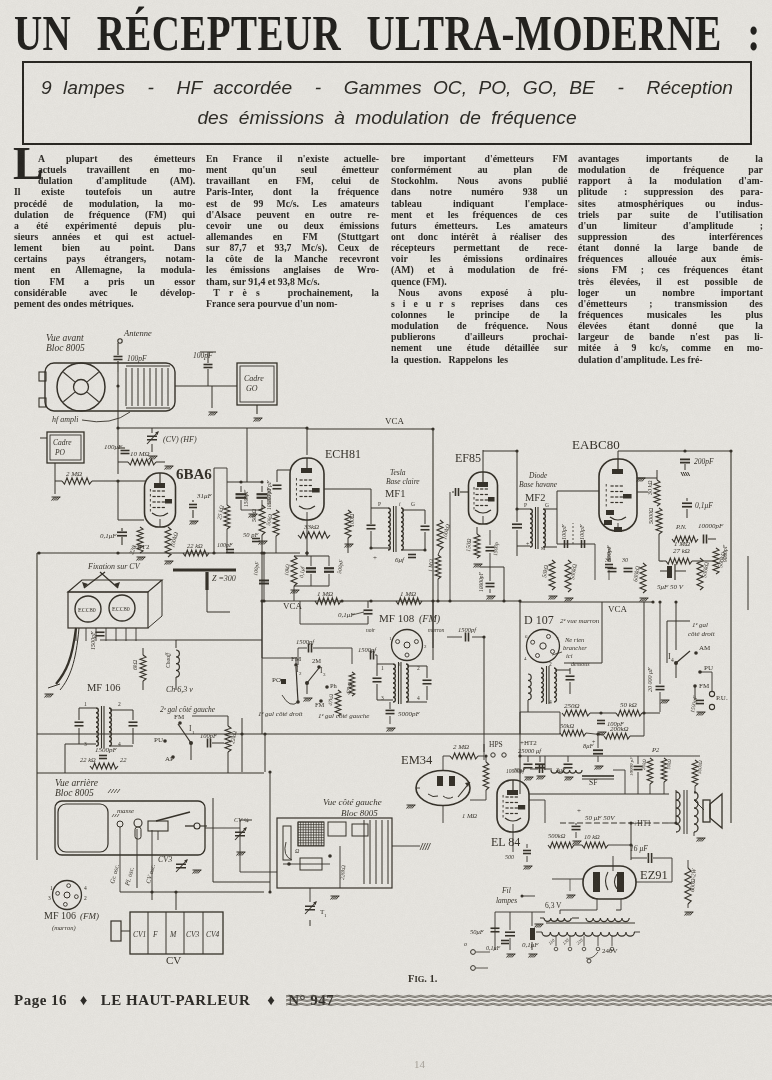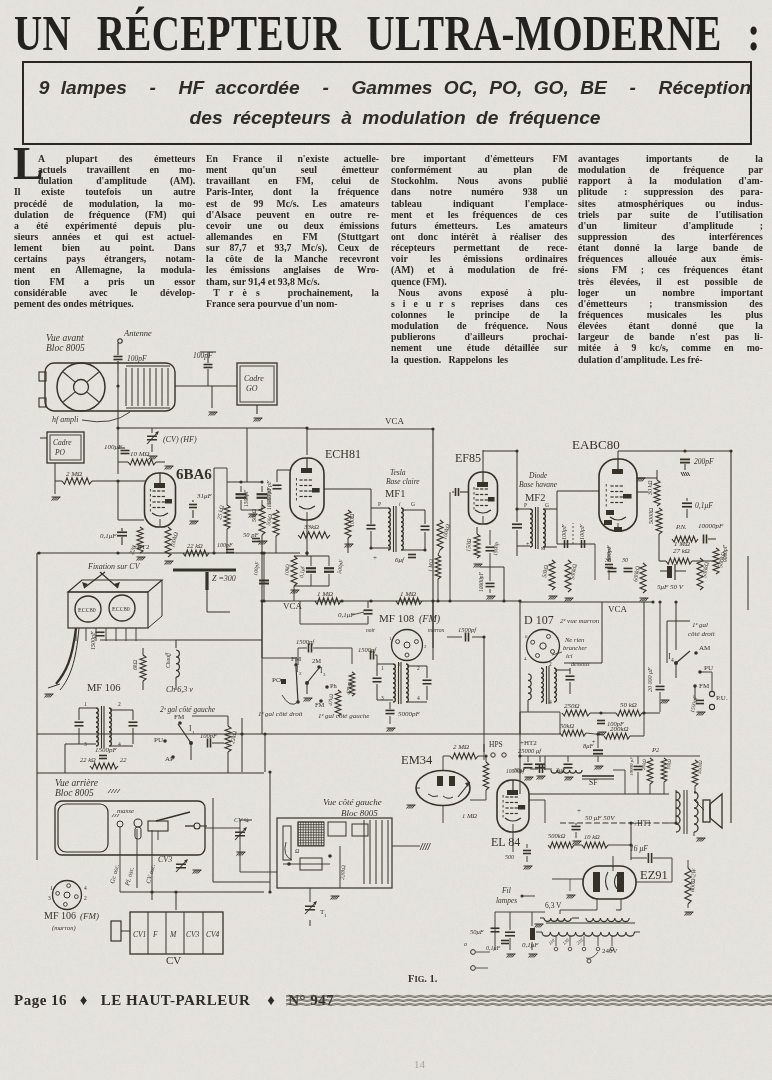--- a/index.html
+++ b/index.html
@@ -4,36 +4,36 @@
 <style>
   html,body{margin:0;padding:0;}
   body{width:772px;height:1080px;background:#eae8e3;overflow:hidden;position:relative;
        font-family:"Liberation Serif", serif;}
   .abs{position:absolute;}
   #headline{left:14px;top:4px;white-space:nowrap;font-weight:bold;font-size:51px;
     letter-spacing:0.5px;word-spacing:20px;color:#1e1d1a;
     transform-origin:left top;transform:scaleX(0.766);}
   #subbox{left:22px;top:61px;width:726px;height:80px;border:2.5px solid #26241f;background:transparent;}
   .subline{position:absolute;width:100%;text-align:center;font-family:"Liberation Sans",sans-serif;
-    font-style:italic;font-size:19.2px;color:#2a2823;font-weight:bold;padding-left:8px;}
+    font-style:italic;font-size:19.2px;color:#2a2823;font-weight:normal;}
   .col{color:#262420;font-size:10.6px;line-height:11.05px;font-weight:bold;transform-origin:left top;transform:scaleX(0.92);}
   .col .ln{text-align:justify;text-align-last:justify;height:11.15px;overflow:visible;}
   .col .lnl{text-align:left;text-align-last:left;}
   .ind{text-indent:8px;}
   #dropcap{position:absolute;font-size:46px;font-weight:bold;color:#24221e;line-height:30px;}
   #footer{left:14px;top:992px;font-size:15px;font-weight:bold;color:#2a2824;letter-spacing:0.5px;}
   .noise{pointer-events:none;}
 </style>
 </head>
 <body>
   <div class="abs" id="headline">UN RÉCEPTEUR ULTRA-MODERNE :</div>
 
   <div class="abs" id="subbox">
     <div class="subline" style="top:14px;word-spacing:6px;">9 lampes&nbsp; -&nbsp; HF accordée&nbsp; -&nbsp; Gammes OC, PO, GO, BE&nbsp; -&nbsp; Réception</div>
-    <div class="subline" style="top:44px;word-spacing:5px;">des récepteurs à modulation de fréquence</div>
+    <div class="subline" style="top:44px;word-spacing:5px;">des émissions à modulation de fréquence</div>
   </div>
 
   <div id="dropcap" style="left:13px;top:149px;">L</div>
 
   <div class="abs col" id="col1" style="left:14px;top:153px;width:197px;">
     <div class="ln" style="padding-left:26px;">A plupart des émetteurs</div>
     <div class="ln" style="padding-left:26px;">actuels travaillent en mo-</div>
     <div class="ln" style="padding-left:26px;">dulation d'amplitude (AM).</div>
     <div class="ln">Il existe toutefois un autre</div>
     <div class="ln">procédé de modulation, la mo-</div>

